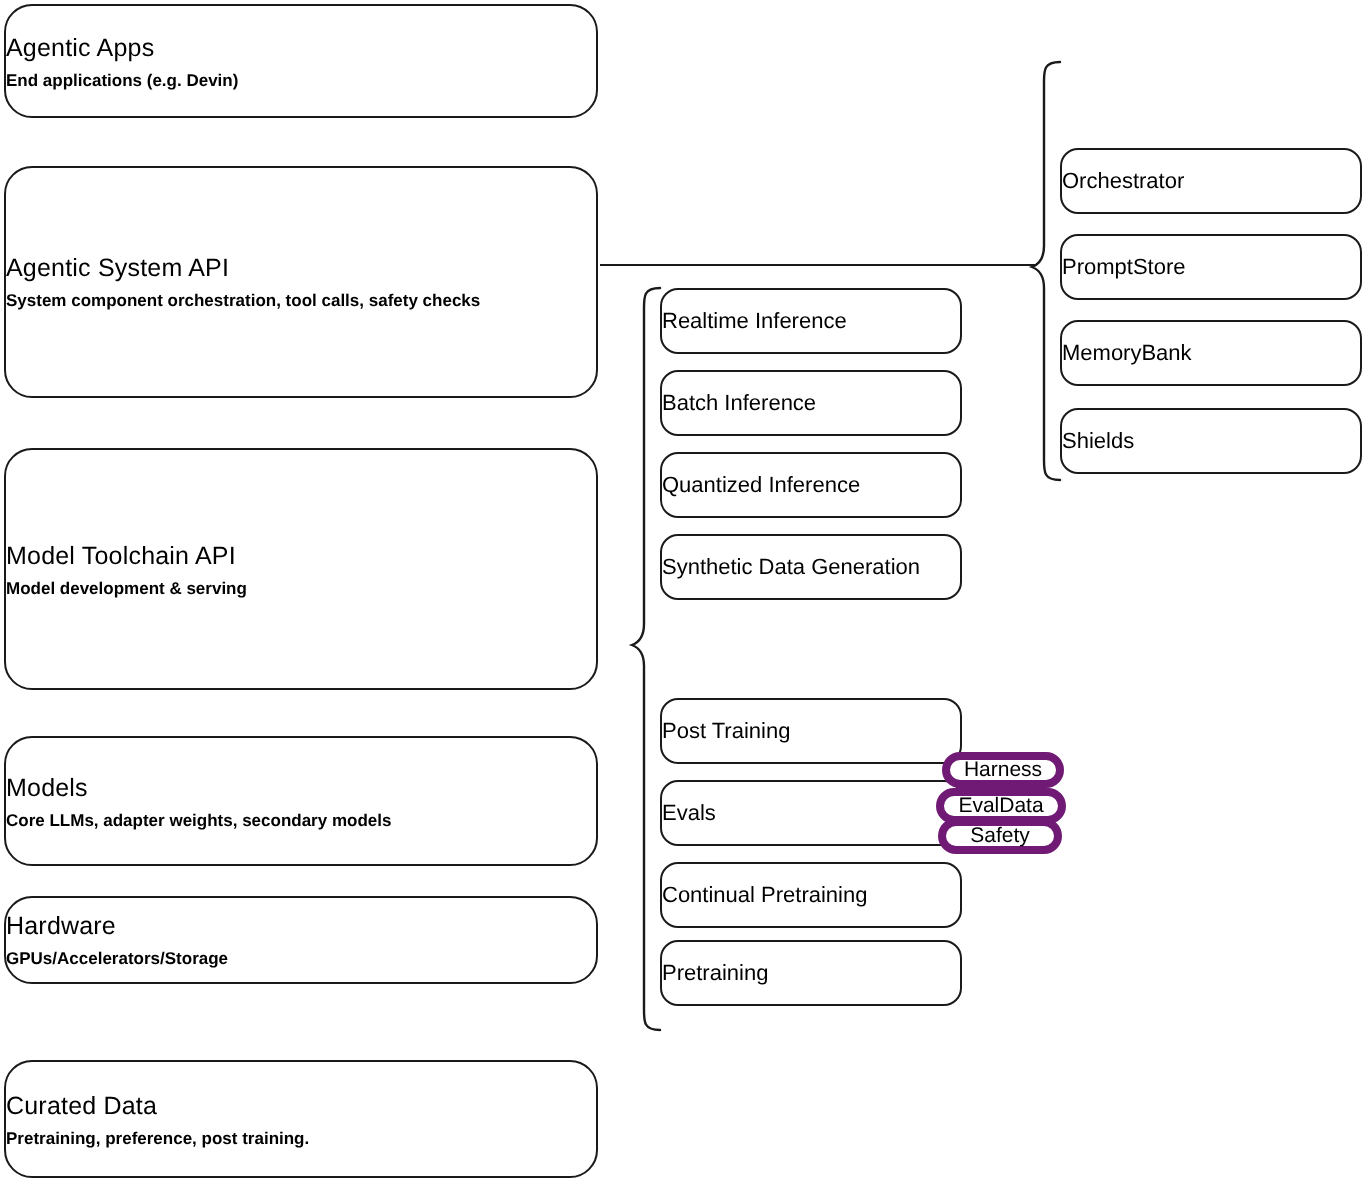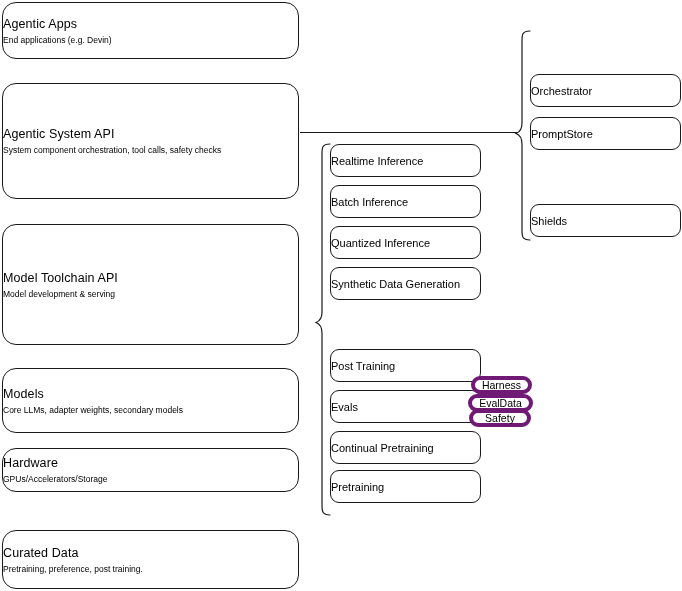--- a/index.html
+++ b/index.html
@@ -41,20 +41,21 @@
   }
   .layer .title {
     font-size: 12.5px;
     line-height: 16px;
     letter-spacing: .1px;
   }
   .layer .sub {
     font-size: 8.5px;
     line-height: 12px;
     margin-top: 2px;
+    font-weight: bold;
   }
   
   .chip {
     border-radius: 9px;
     font-size: 11px;
     line-height: 14px;
     height: 33px;
   }
   .mid {
     left: 330px;
@@ -180,17 +181,20 @@
   <div class="minipill" style="left:469px; top:409px; width:62px;">
     <span>Safety</span>
   </div>
 
   <div class="box chip right" style="top:74px;">
     <span>Orchestrator</span>
   </div>
   <div class="box chip right" style="top:117px;">
     <span>PromptStore</span>
   </div>
+  <div class="box chip right" style="top:160px;">
+    <span>MemoryBank</span>
+  </div>
   <div class="box chip right" style="top:204px;">
     <span>Shields</span>
   </div>
 
 </div>
 
 </body></html>

